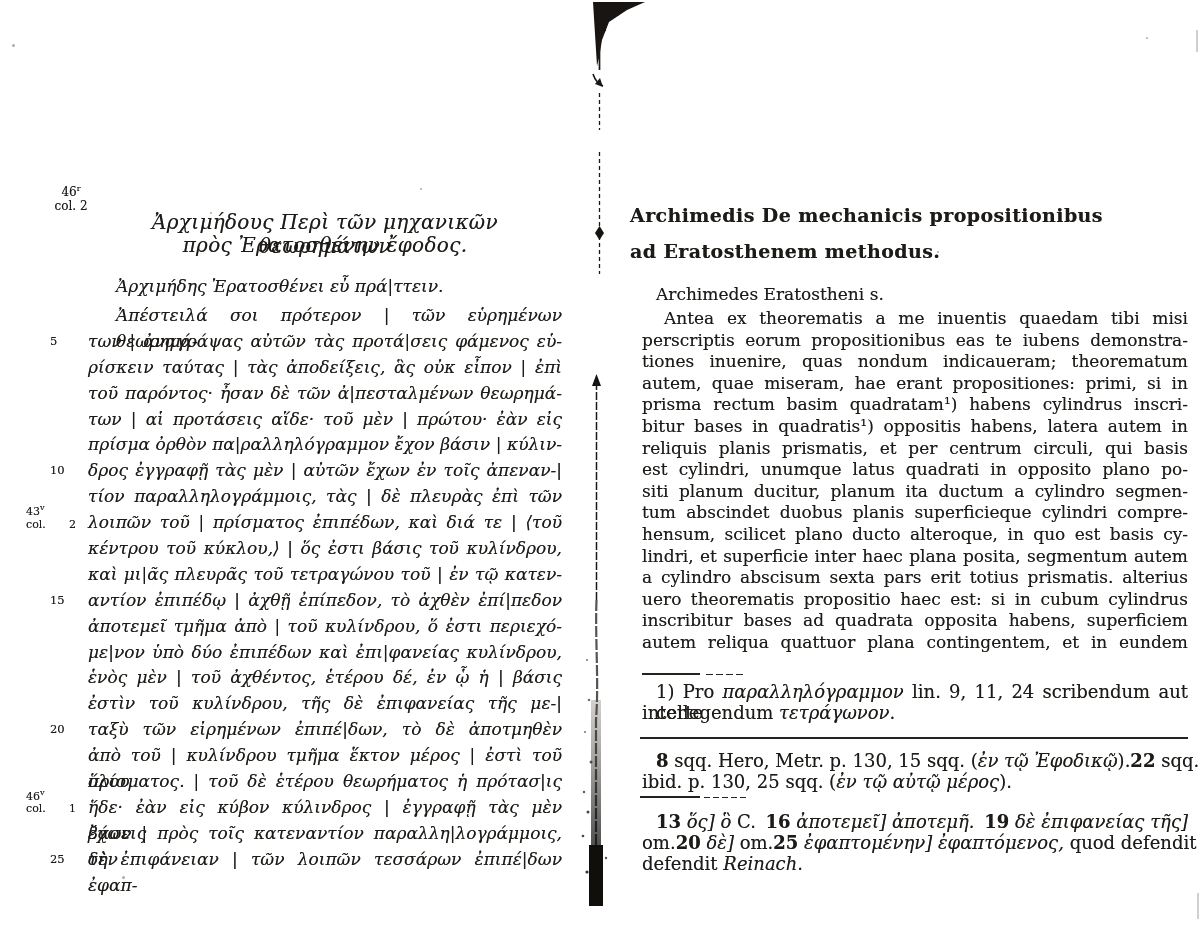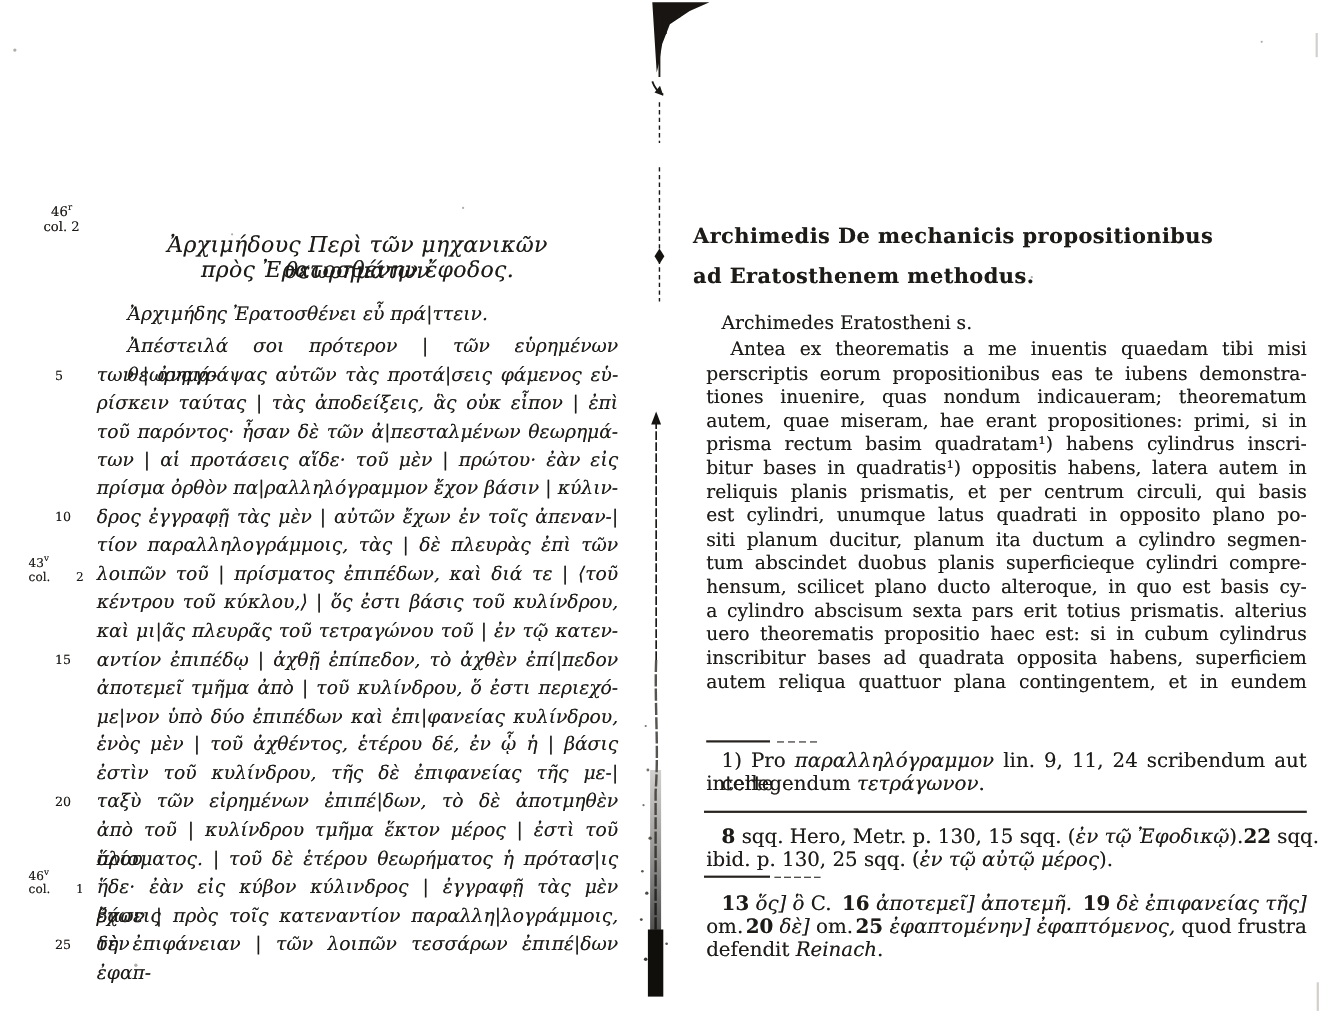--- a/index.html
+++ b/index.html
@@ -22,21 +22,21 @@
   .gline{position:relative;height:25.9px;line-height:25.9px;font-size:17px;
          text-align:justify;text-align-last:justify;}
   .gline.indent{padding-left:28px;}
   .lnum{position:absolute;left:-38px;top:0;width:26px;text-align:right;
         font-size:11.5px;font-style:normal;line-height:25.9px;letter-spacing:0;}
   .folio-side{position:absolute;left:-62px;top:-4px;width:50px;font-style:normal;
         font-size:11px;line-height:12.5px;text-align:center;}
   .folio-side span{display:block;}
   sup{font-size:8px;vertical-align:super;line-height:0;}
 
-  #folio-top{left:30px;top:186px;width:52px;font-size:12px;line-height:13.5px;text-align:center;}
+  #folio-top{left:45px;top:186px;width:52px;font-size:12px;line-height:13.5px;text-align:center;}
   #folio-top div{display:block;}
 
   
   .ltitle{left:630px;width:550px;font-size:19px;font-weight:bold;text-align:left;letter-spacing:.4px;}
   #latin-title1{top:204px;}
   #latin-title2{top:240px;}
   #latin-salutation{left:656px;top:284px;font-size:17px;}
   #latin-body{left:642px;top:308px;width:546px;}
   .lline{height:21.6px;line-height:21.6px;font-size:17px;
          text-align:justify;text-align-last:justify;}
@@ -126,20 +126,21 @@
       <div class="lline">perscriptis eorum propositionibus eas te iubens demonstra-</div>
       <div class="lline">tiones inuenire, quas nondum indicaueram; theorematum</div>
       <div class="lline">autem, quae miseram, hae erant propositiones: primi, si in</div>
       <div class="lline">prisma rectum basim quadratam¹) habens cylindrus inscri-</div>
       <div class="lline">bitur bases in quadratis¹) oppositis habens, latera autem in</div>
       <div class="lline">reliquis planis prismatis, et per centrum circuli, qui basis</div>
       <div class="lline">est cylindri, unumque latus quadrati in opposito plano po-</div>
       <div class="lline">siti planum ducitur, planum ita ductum a cylindro segmen-</div>
       <div class="lline">tum abscindet duobus planis superficieque cylindri compre-</div>
       <div class="lline">hensum, scilicet plano ducto alteroque, in quo est basis cy-</div>
+      <div class="lline">lindri, et superficie inter haec plana posita, segmentum autem</div>
       <div class="lline">a cylindro abscisum sexta pars erit totius prismatis. alterius</div>
       <div class="lline">uero theorematis propositio haec est: si in cubum cylindrus</div>
       <div class="lline">inscribitur bases ad quadrata opposita habens, superficiem</div>
       <div class="lline">autem reliqua quattuor plana contingentem, et in eundem</div>
     </div>
 
   <div class="rule" id="fn-rule-a"></div>
   <div class="rule" id="fn-rule-b"></div>
 
   <div class="abs" id="footnote-block">
@@ -179,21 +180,21 @@
       </div>
       <div class="fline flex">
         <span class="seg-t">om.</span>
         <span class="seg-gap"></span>
         <span class="seg-b">20</span>
         <span class="seg-g greek"> δὲ]</span>
         <span class="seg-t"> om.</span>
         <span class="seg-gap"></span>
         <span class="seg-b">25</span>
         <span class="seg-g greek"> ἐφαπτομένην] ἐφαπτόμενος,</span>
-        <span class="seg-t"> quod frustra</span>
+        <span class="seg-t"> quod defendit</span>
       </div>
       <div class="fline"><span class="seg-t">defendit </span><span class="seg-i">Reinach</span><span class="seg-t">.</span></div>
     </div>
 
   <svg id="gutter-svg" viewBox="0 0 70 928">
     <defs>
       <linearGradient id="g1" x1="0" y1="0" x2="0" y2="1">
         <stop offset="0" stop-color="#4a453f" stop-opacity="0.25"></stop>
         <stop offset="0.6" stop-color="#2a2username6" stop-opacity="0.6"></stop>
         <stop offset="1" stop-color="#14120f" stop-opacity="0.95"></stop>

